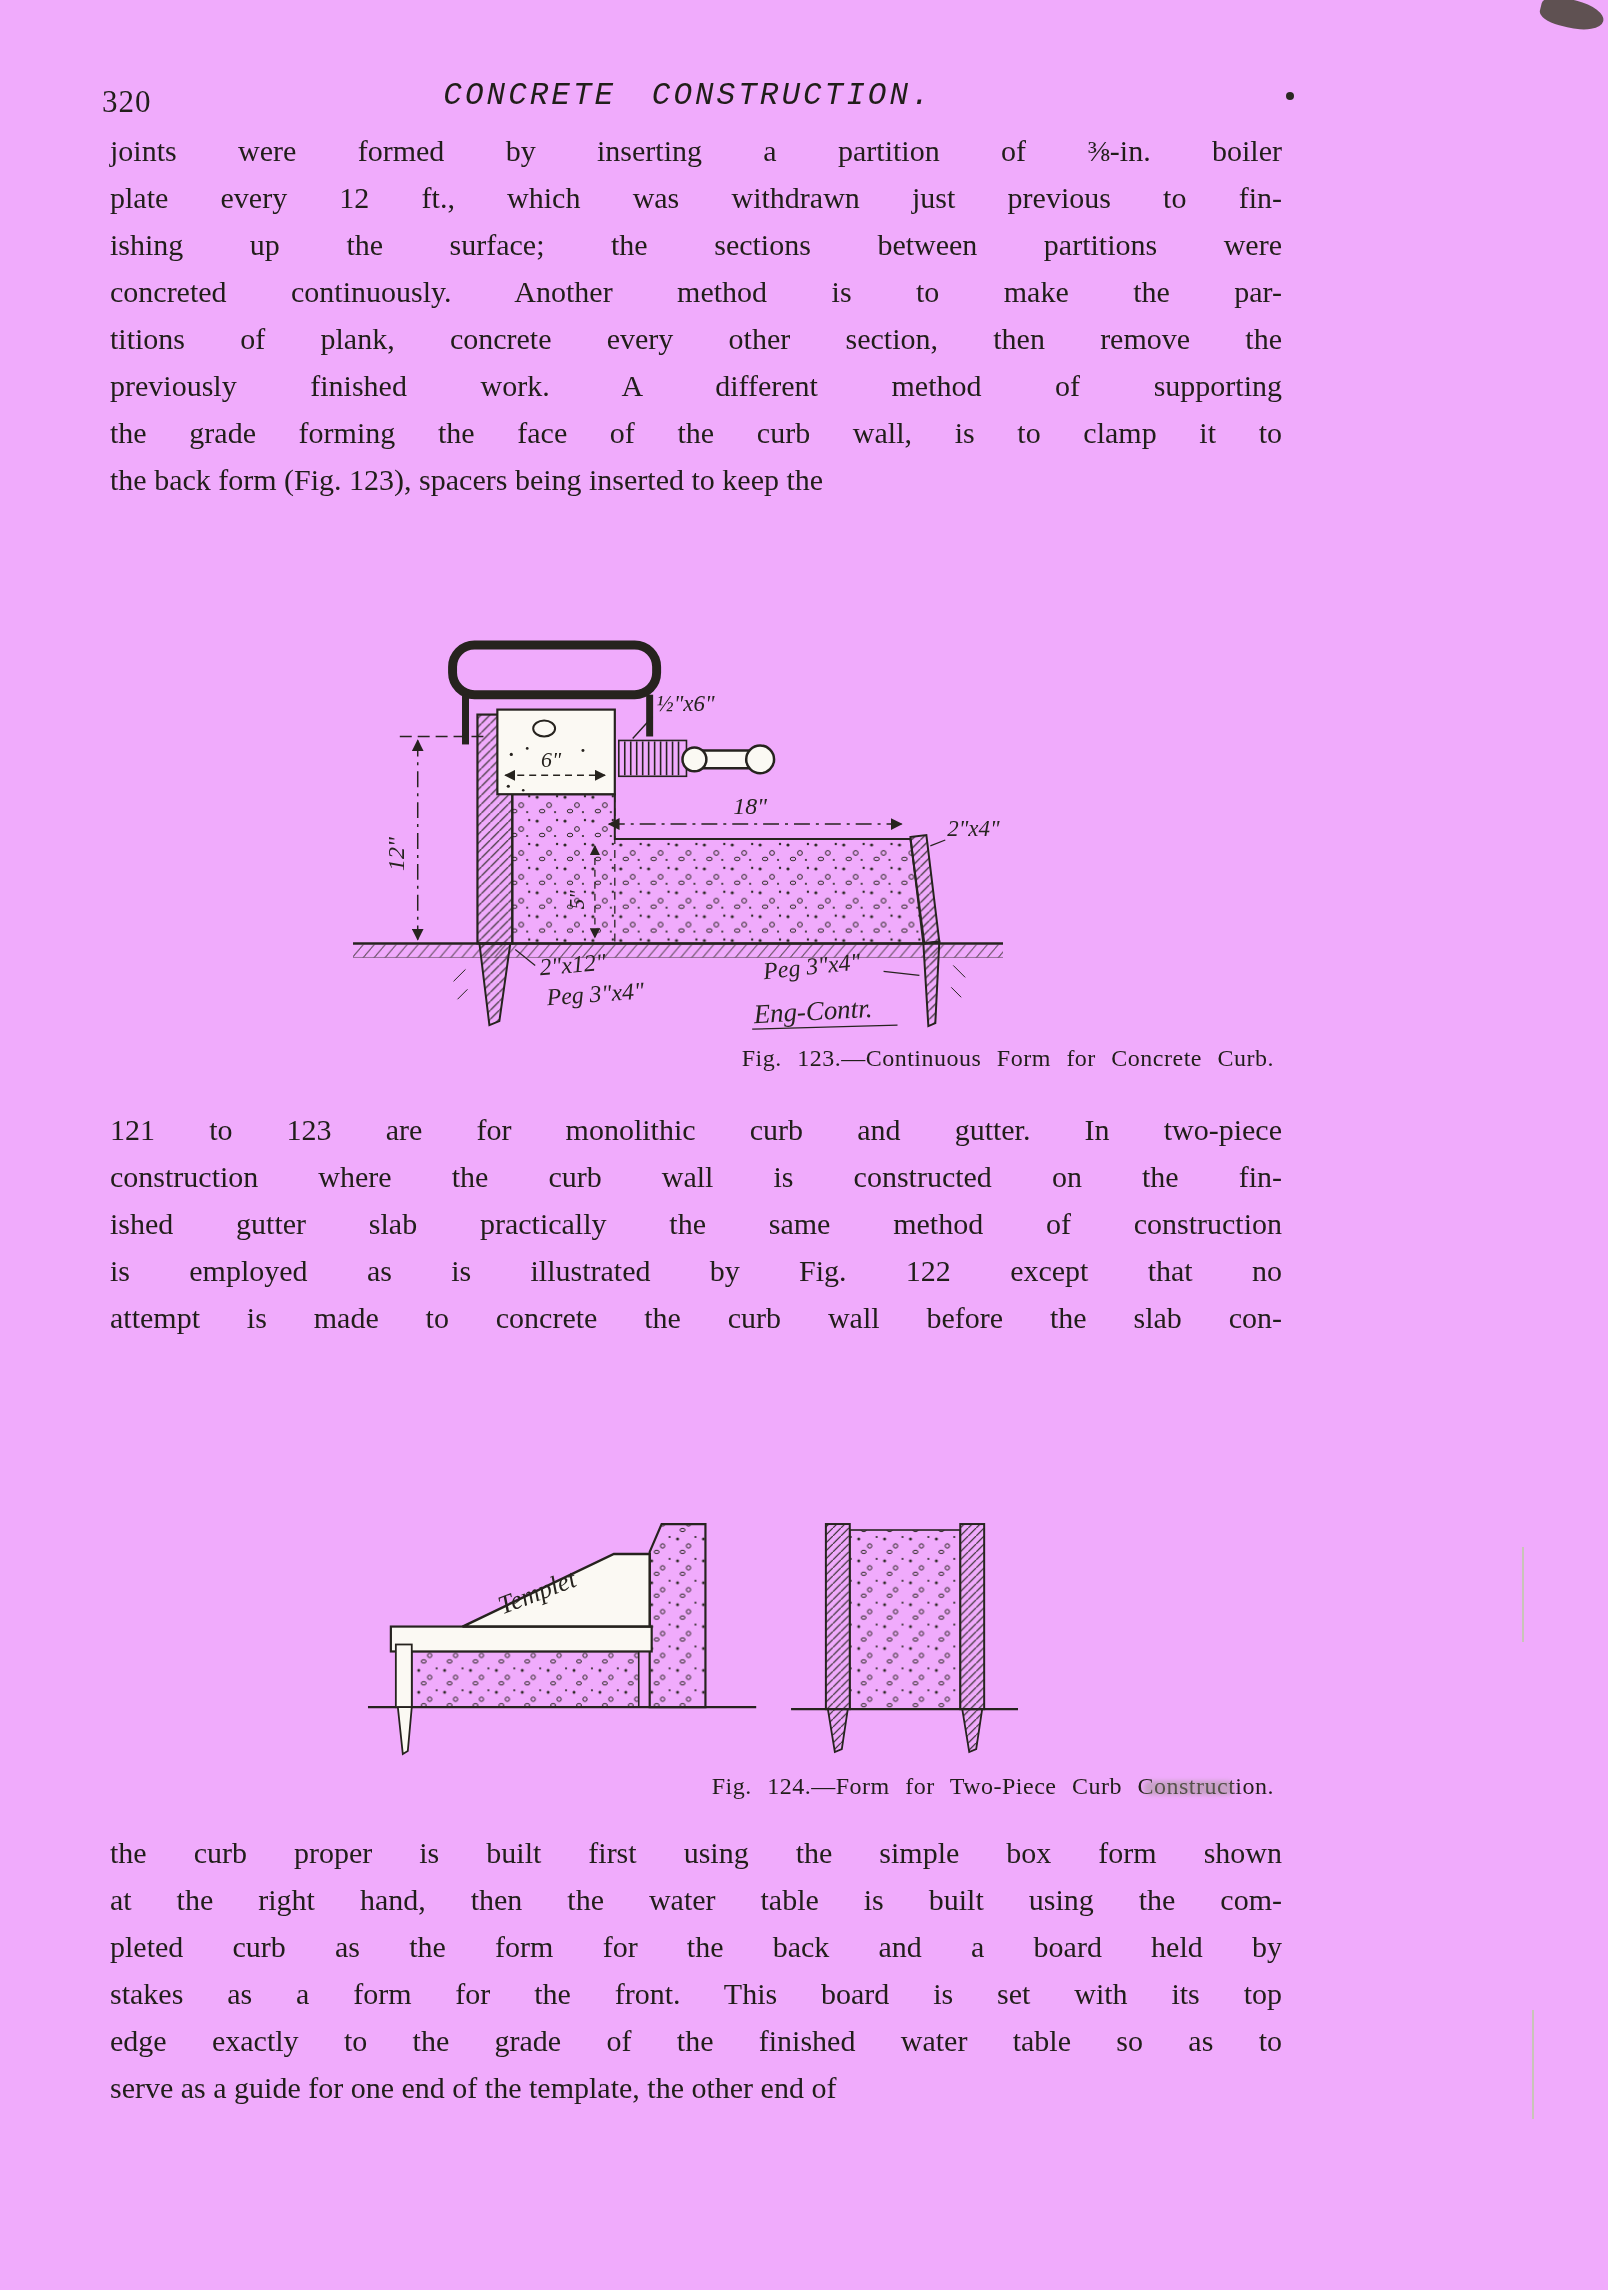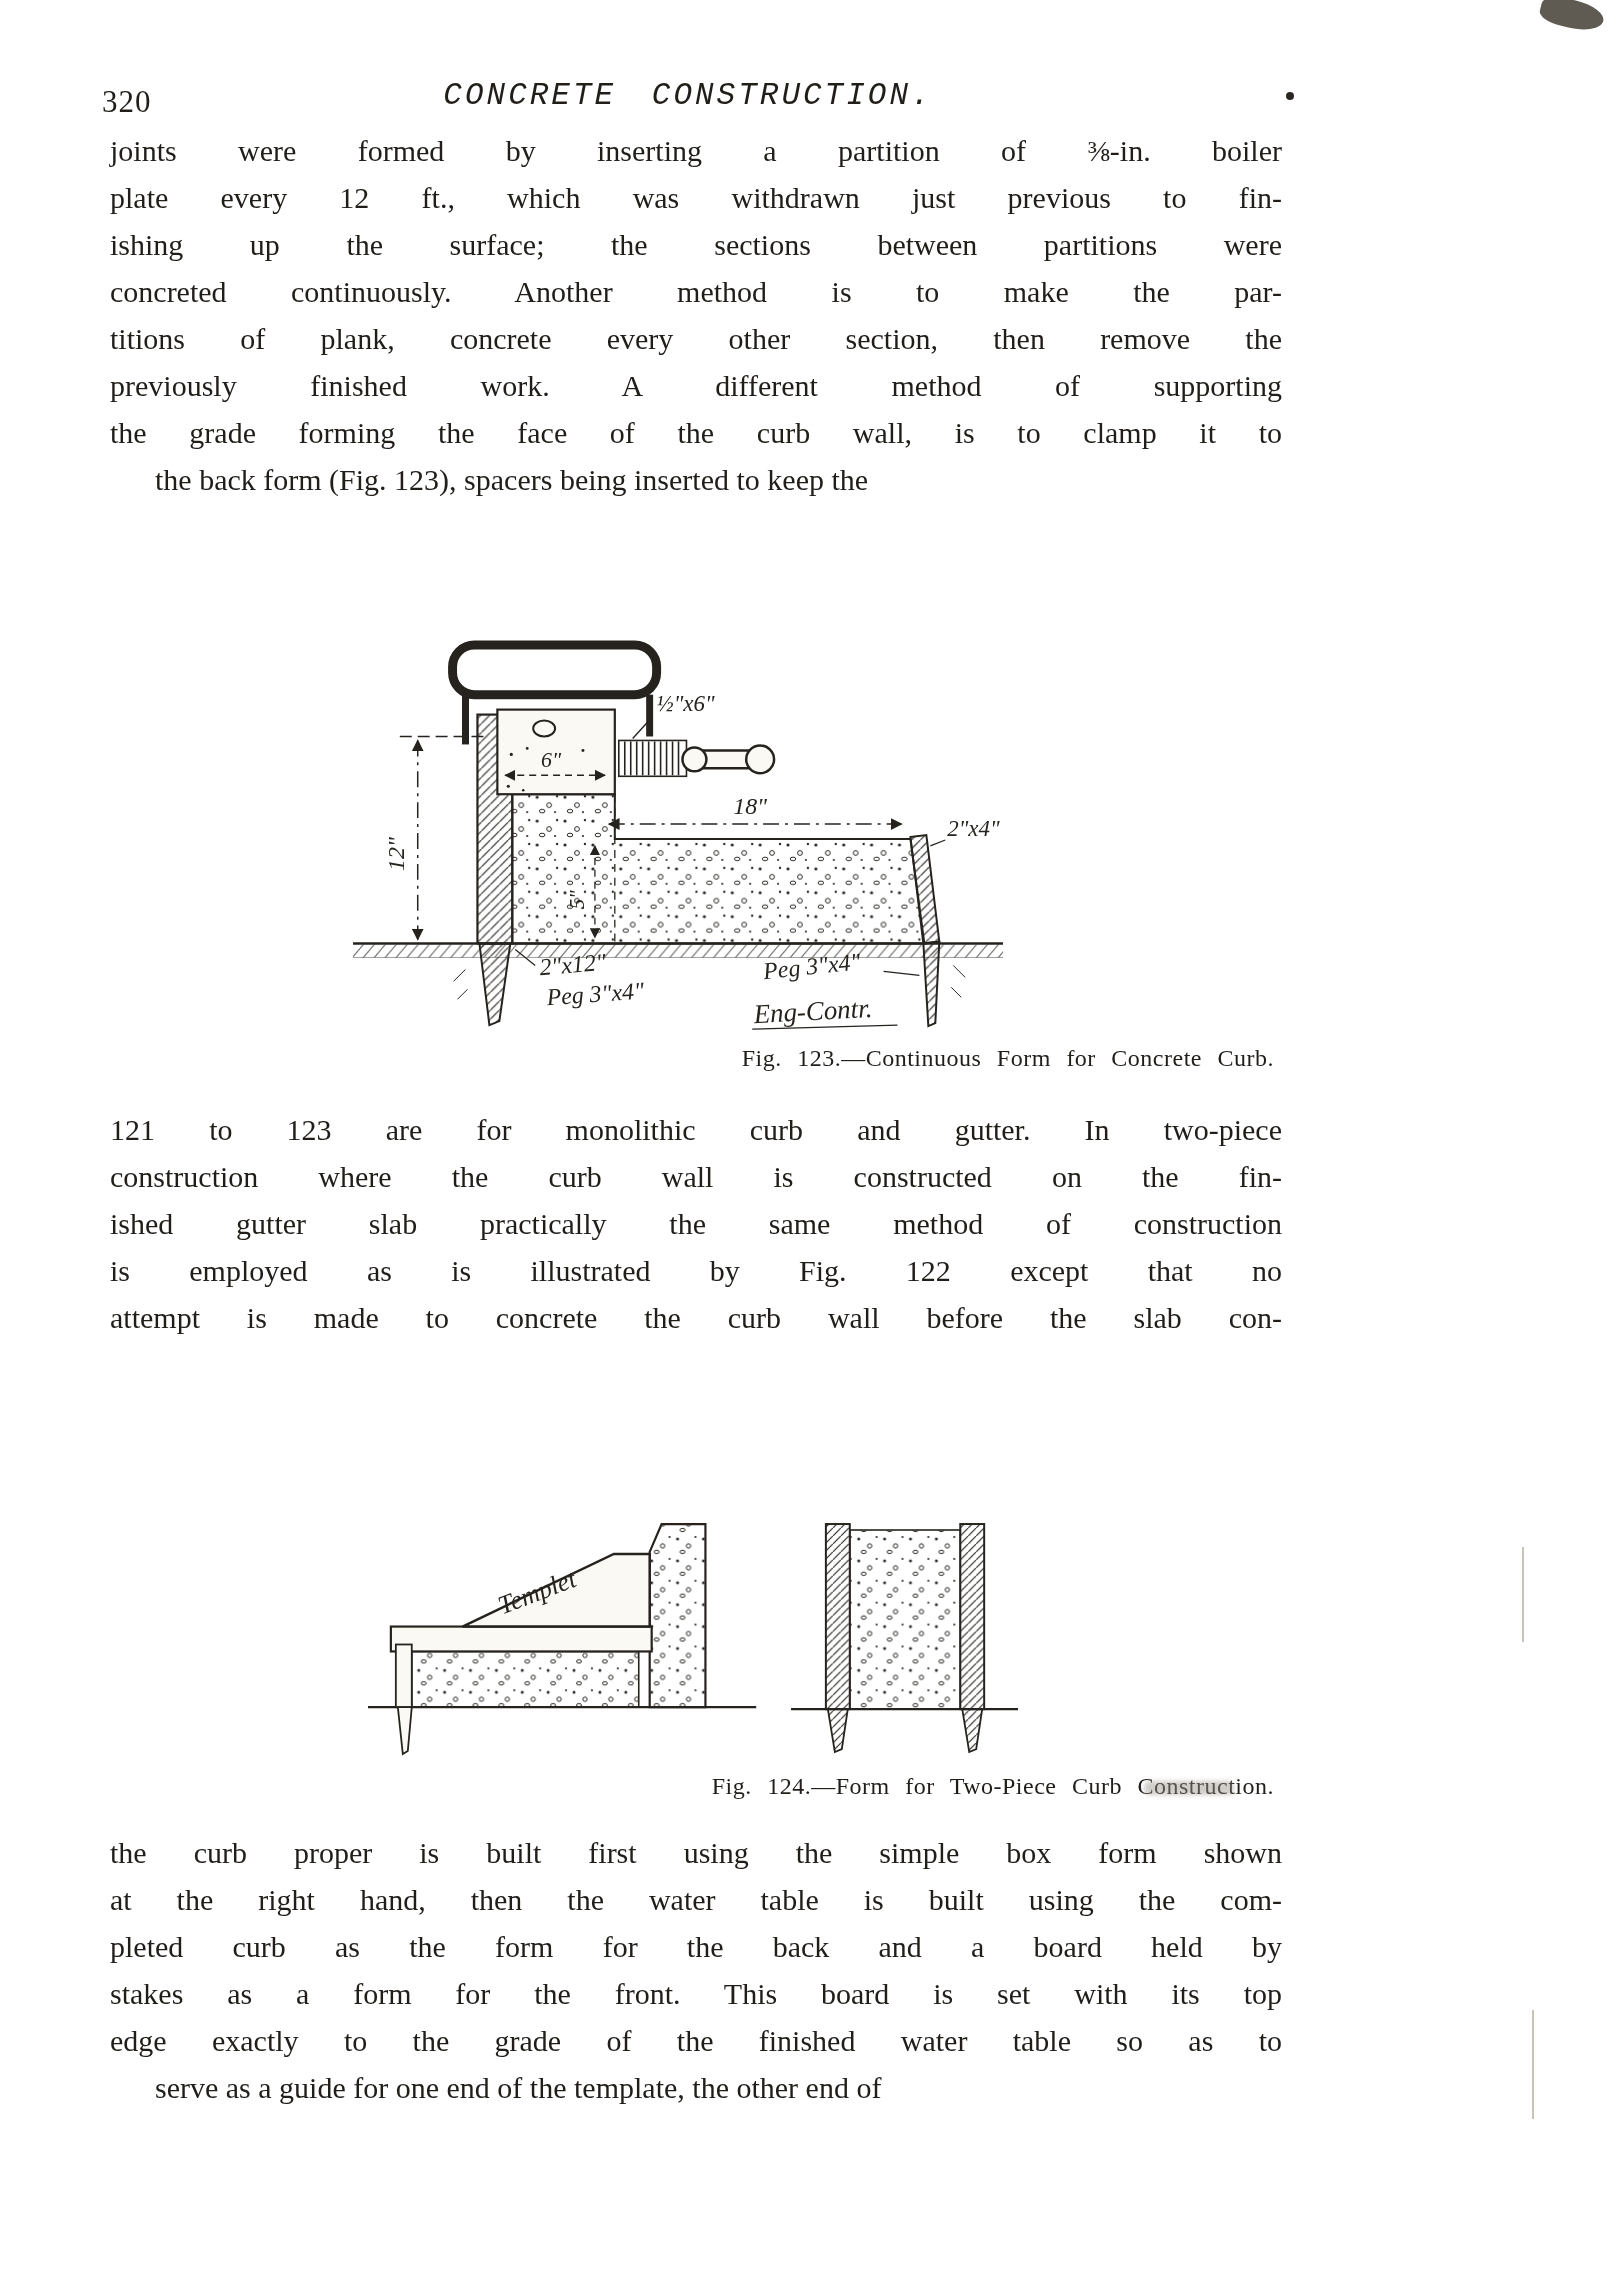--- a/index.html
+++ b/index.html
@@ -1,32 +1,32 @@
 <!DOCTYPE html>
 <html><head>
 <meta charset="utf-8">
 <style>
   html,body { margin:0; padding:0; background:#d8d5cd; }
   .page {
     position:relative;
     width:1609px; height:2290px;
-    background:#ffffff;
+    background:#f0abfc;
     font-family:"Liberation Serif", serif;
     color:#211e1a;
     overflow:hidden;
   }
   .header-row { position:absolute; left:102px; top:78px; width:1172px; height:40px; }
   .page-number { position:absolute; left:0; top:6px; font-size:31px; letter-spacing:1px; }
   .running-title {
     position:absolute; left:0; right:0; text-align:center;
     font-style:italic; font-size:31px; letter-spacing:3px; word-spacing:14px;font-family:Liberation Mono, monospace;
   }
   .para { position:absolute; left:110px; width:1172px; font-size:30px; line-height:47px; }
   .tline { text-align:justify; text-align-last:justify; white-space:normal; }
-  .tline.last { text-align-last:left;margin-left:45px; }
+  .tline.last { text-align-last:left; }
   .caption {
     position:absolute; left:102px; width:1172px; text-align:right;
     font-size:24px; font-weight:400; letter-spacing:0.5px; word-spacing:9px;
   }
   .figure { position:absolute; }
   svg text { font-family:"Liberation Serif", serif; font-style:italic; fill:#26231e; }
   .artifact { position:absolute; }
   .fold { position:absolute; width:2px; background:#c9c4b8; }
 </style>
 </head>

